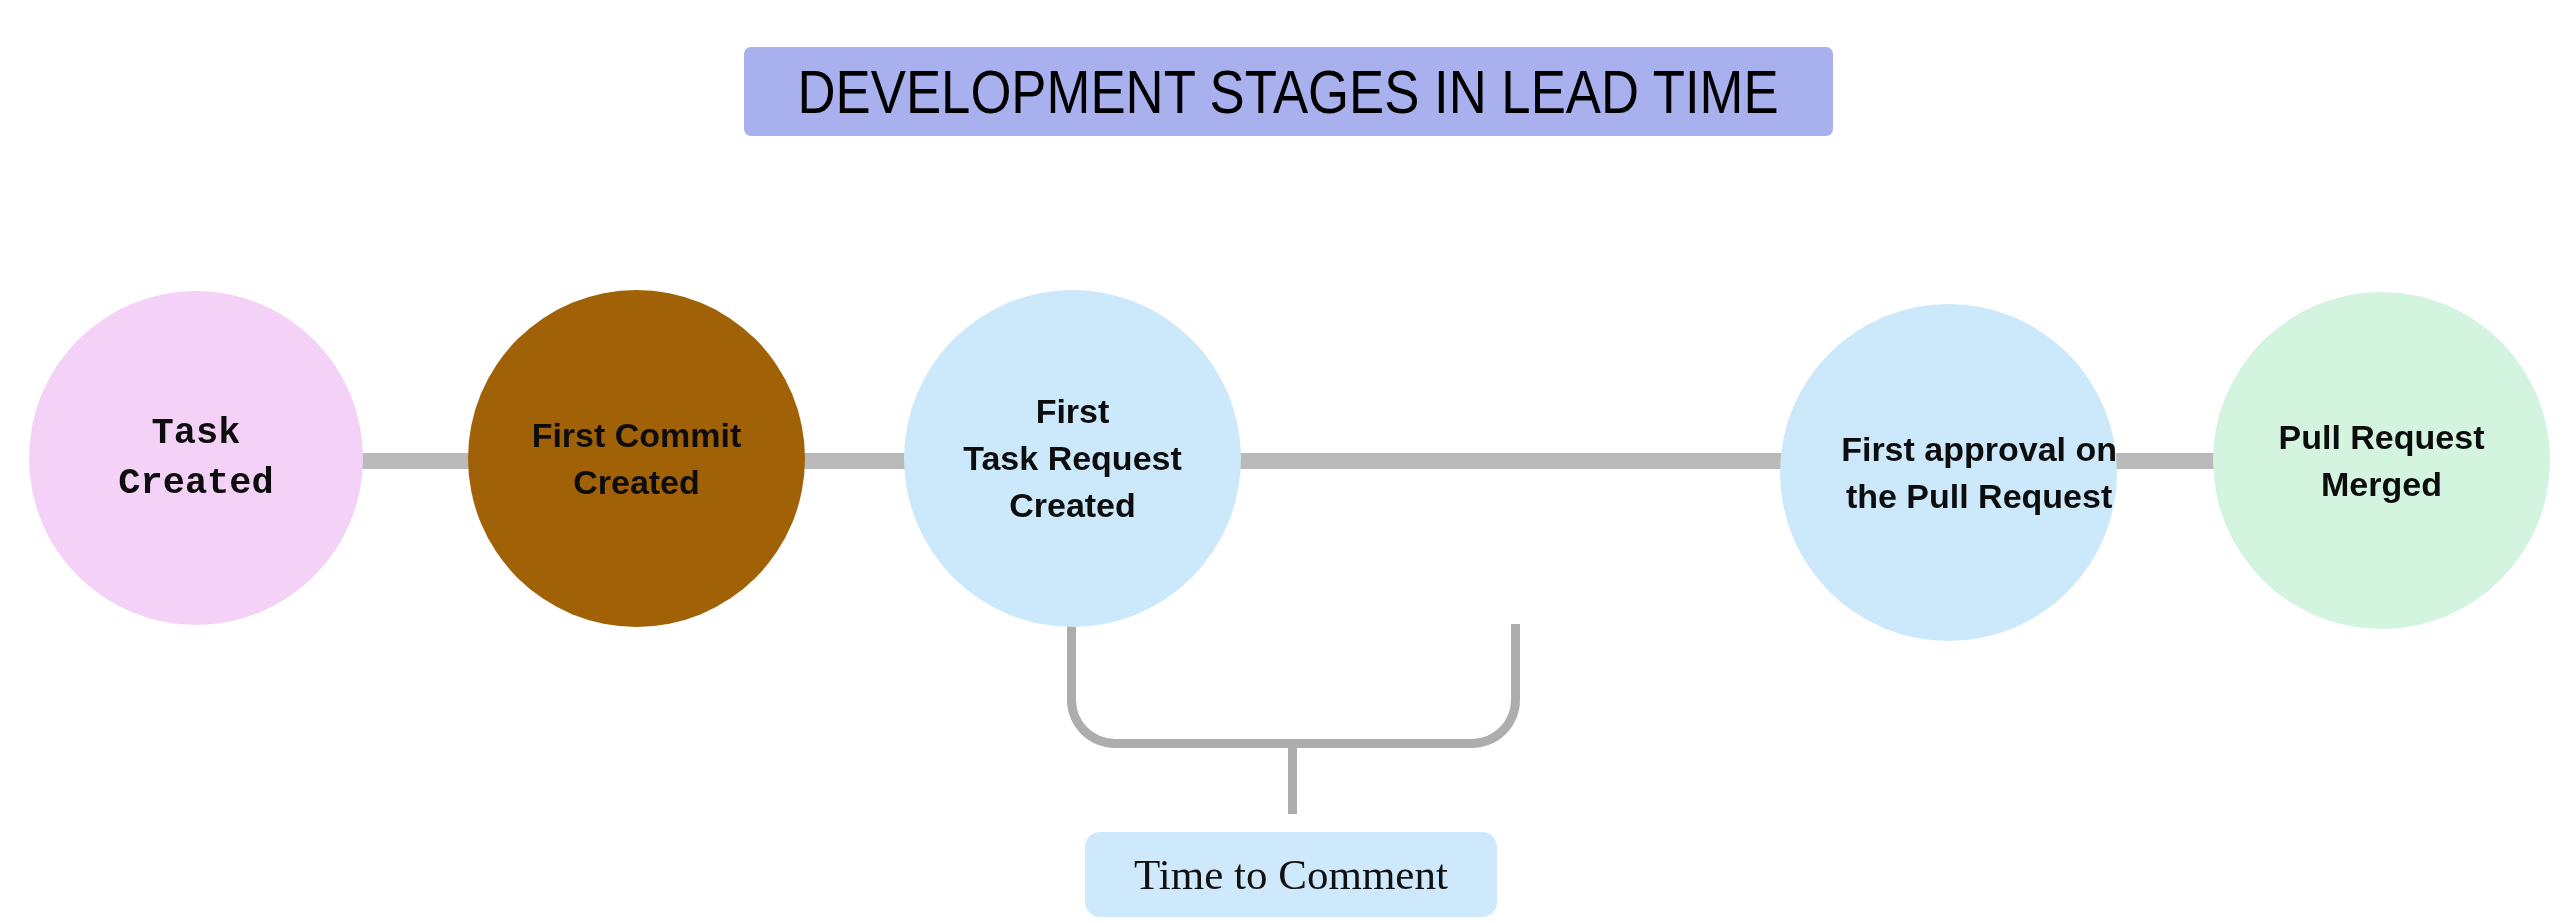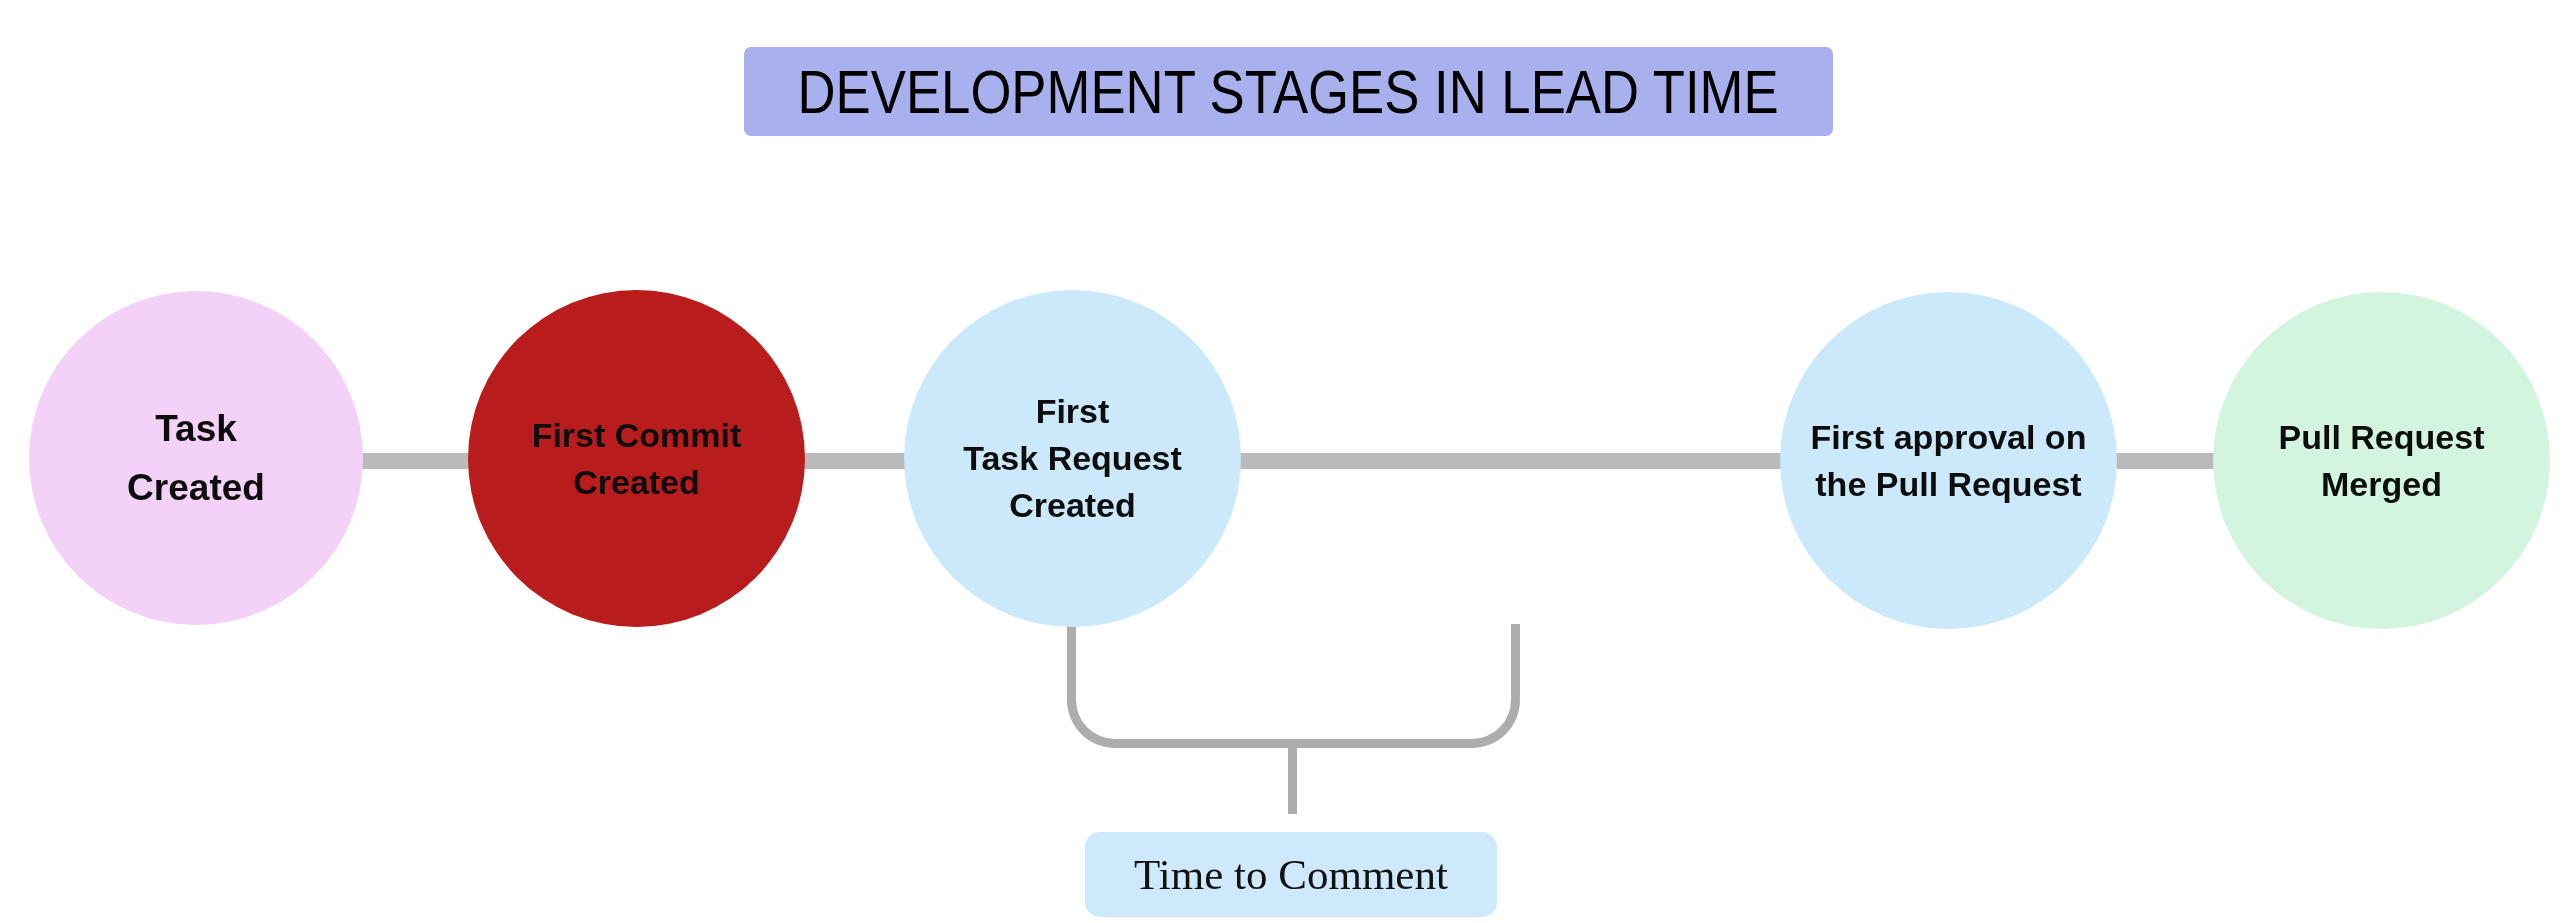--- a/index.html
+++ b/index.html
@@ -57,25 +57,25 @@
     align-items: center;
     justify-content: center;
     text-align: center;
     font-weight: 700;
     font-size: 34px;
     line-height: 47px;
     color: #0d0d0d;
     white-space: pre-line;
     z-index: 2;
   }
-  .c1 { left: 29px;   top: 291px; width: 334px; height: 334px; font-size: 37px; line-height: 59px; }
+  .c1 { left: 29px;   top: 291px; width: 334px; height: 334px; font-size: 37px; line-height: 50px; font-family: Liberation Mono, monospace; }
   .c2 { left: 468px;  top: 290px; width: 337px; height: 337px; }
   .c3 { left: 904px; top: 290px; width: 337px; height: 337px; }
   .c4 { left: 1336px; top: 290px; width: 337px; height: 337px; }
-  .c5 { left: 1780px; top: 292px; width: 337px; height: 337px; }
+  .c5 { left: 1780px; top: 304px; width: 337px; height: 337px; justify-content: flex-end; }
   .c6 { left: 2213px; top: 292px; width: 337px; height: 337px; }
 
   
   .bracket {
     position: absolute;
     left: 1067px;
     top: 624px;
     width: 453px;
     height: 124px;
     box-sizing: border-box;
@@ -127,21 +127,21 @@
 
   <div class="connector" style="background-color: rgb(186, 186, 186);"></div>
 
   <div class="bracket" style="border-color: rgb(173, 173, 173);"></div>
   <div class="stem" style="background-color: rgb(173, 173, 173);"></div>
 
   <div class="circle c1" style="background-color: rgb(244, 210, 247);">
     <span>Task
 Created</span>
   </div>
-  <div class="circle c2" style="background-color: #b91c1c;">
+  <div class="circle c2" style="background-color: #a16207;">
     <span>First Commit
 Created</span>
   </div>
   <div class="circle c3" style="background-color: rgb(204, 233, 251);">
     <span>First
 Task Request
 Created</span>
   </div>
   <div class="circle c5" style="background-color: rgb(204, 233, 251);">
     <span>First approval on

